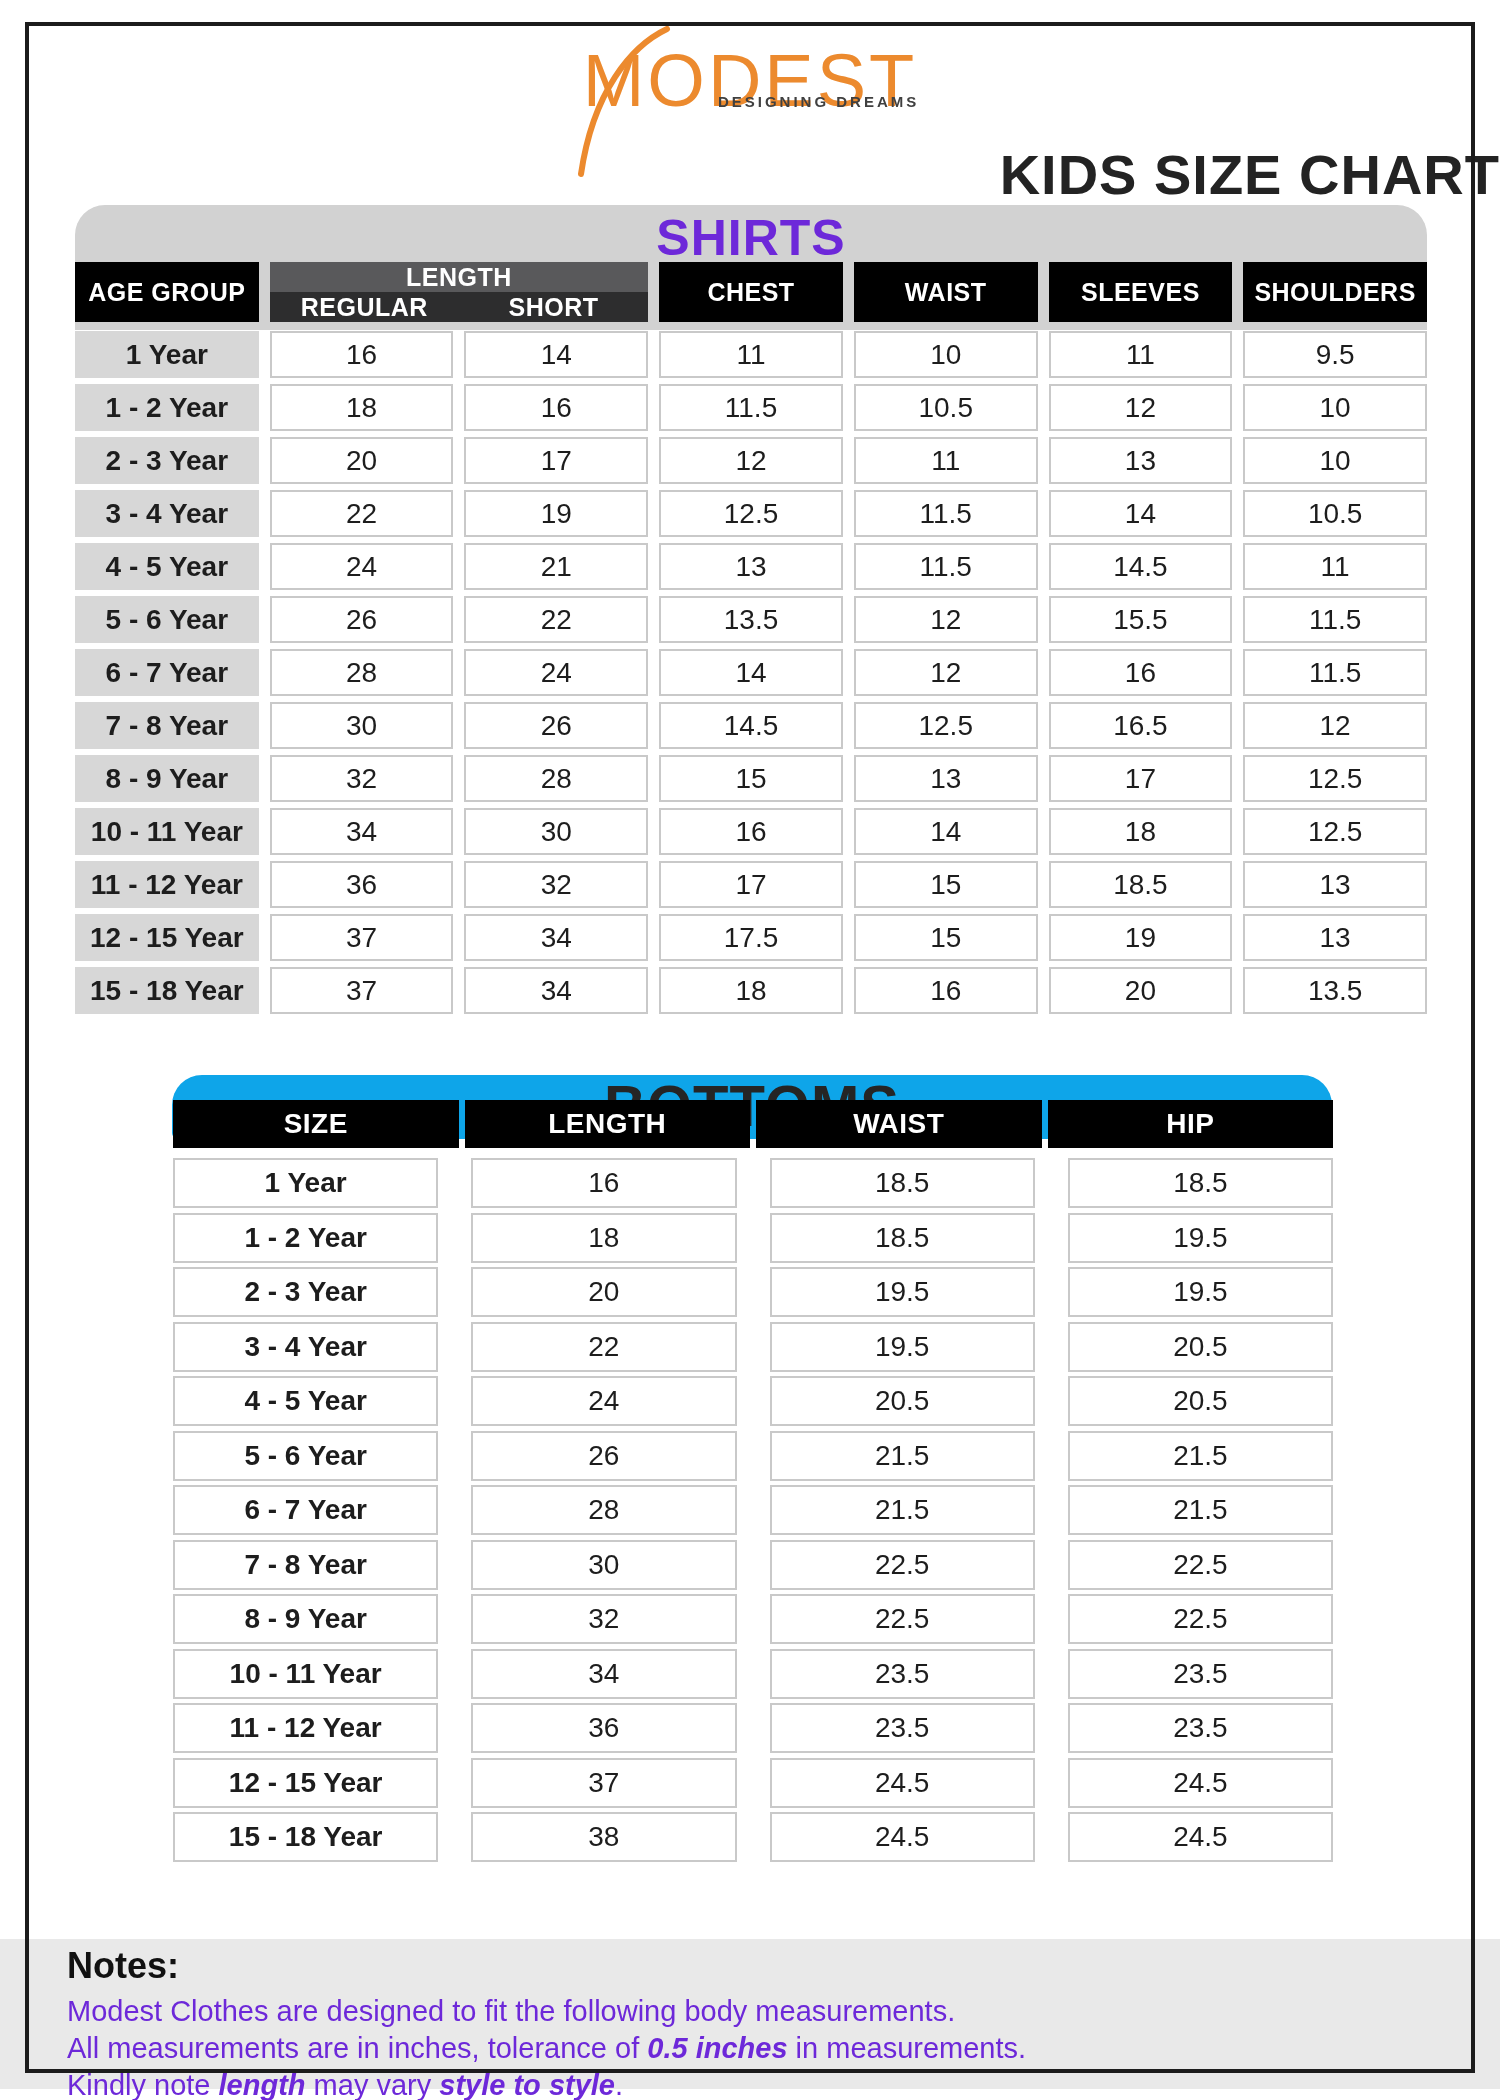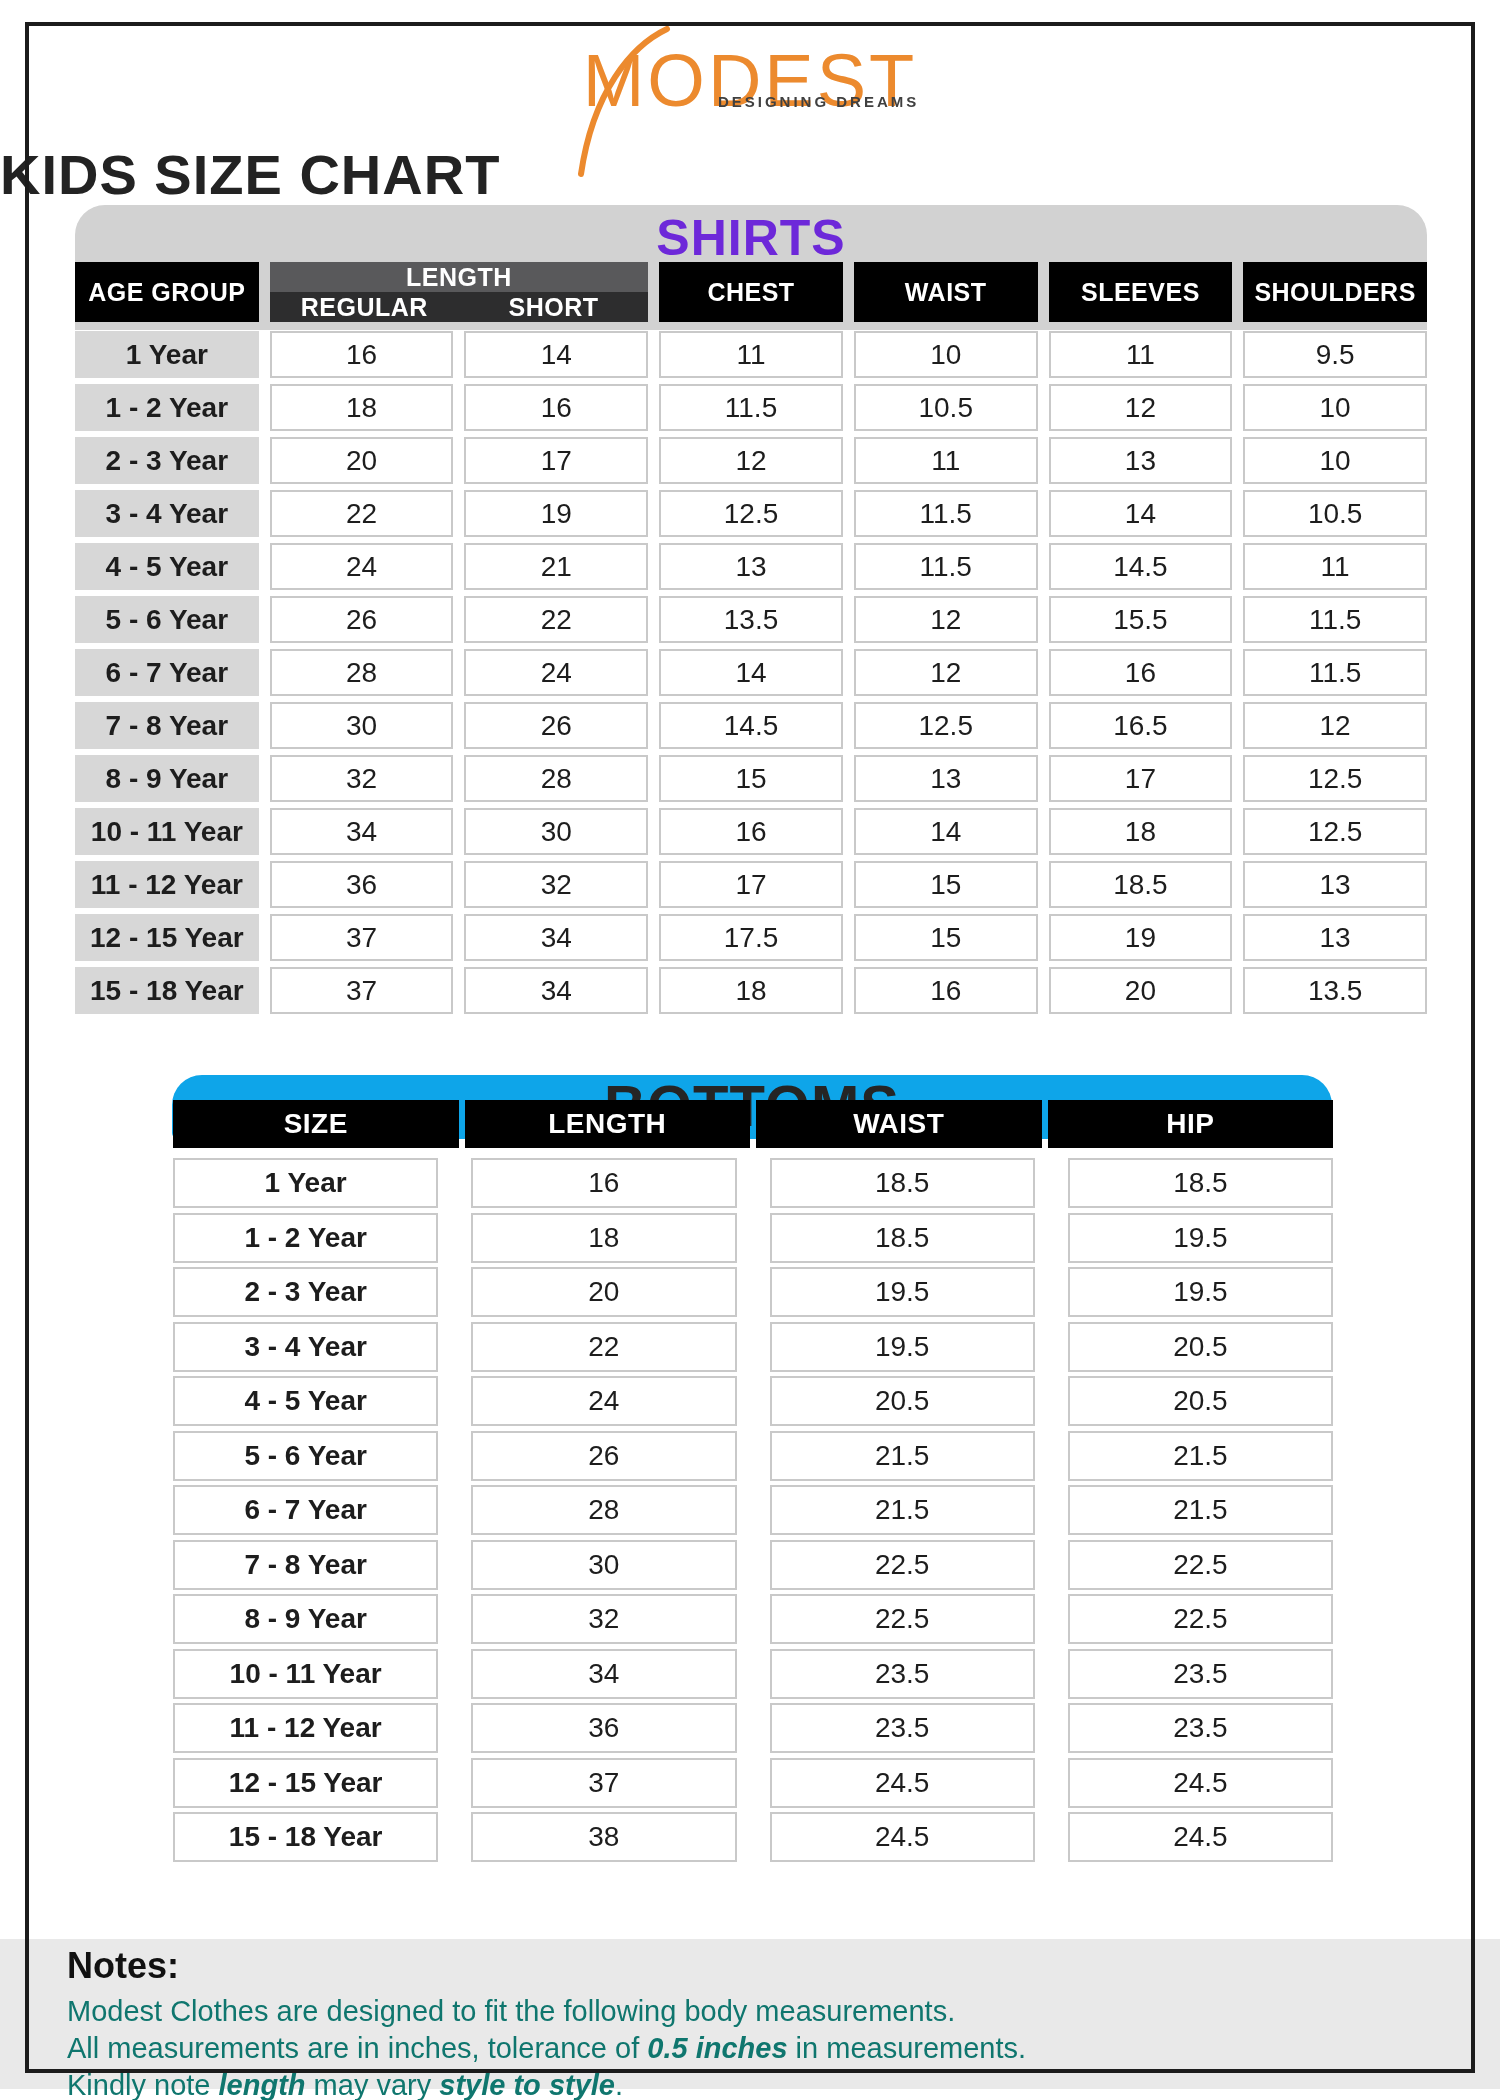--- a/index.html
+++ b/index.html
@@ -18,21 +18,21 @@
   .logo-text {
     position:relative; display:inline-block; font-size:74px; font-weight:500;
     letter-spacing:3px; color:#EC8A2E; line-height:78px;
   }
   .logo-swoosh { position:absolute; left:-30px; top:-16px; width:120px; height:152px; }
   .logo-sub {
     position:absolute; right:-2px; bottom:-21px; font-size:15px; font-weight:700;
     letter-spacing:3px; color:#404040;
   }
   .page-title {
-    position:absolute; top:142px; left:0; width:1500px; text-align:left;
+    position:absolute; top:142px; left:0; width:1500px; text-align:right;
     font-size:56px; font-weight:600; letter-spacing:1px; color:#232323;
   }
   
   .shirts-banner {
     position:absolute; left:75px; top:205px; width:1352px; height:125px;
     background:#d2d2d2; border-radius:30px 30px 0 0;
   }
   .shirts-title { text-align:center; font-size:50px; font-weight:800; letter-spacing:1px; color:#6d28d9; padding-top:4px; }
   .shirts-header {
     position:absolute; left:75px; top:262px; width:1352px; height:60px;
@@ -84,21 +84,21 @@
   .size-cell {
     background:#fff; border:2px solid #c9c9c9; font-weight:700; font-size:28px; color:#1d1d1d;
     display:flex; align-items:center; justify-content:center;
   }
   
   .notes-band {
     position:absolute; left:0; top:1896px; width:1500px; height:150px;
     background:#e9e9e9; padding:6px 70px 0 67px; z-index:10;margin-top:43px;
   }
   .notes-title { font-size:36px; font-weight:800; color:#111; margin-bottom:6px; }
-  .notes-line { font-size:29px; color:#0f766e; line-height:37px; }
+  .notes-line { font-size:29px; color:#6d28d9; line-height:37px; }
   .notes-line b { font-weight:700;font-style:italic; }
 </style>
 </head>
 <body>
 
 <div class="page-frame"></div>
 
 <div class="logo-wrap">
   <span class="logo-text">
     <svg class="logo-swoosh" viewBox="0 0 120 152">

